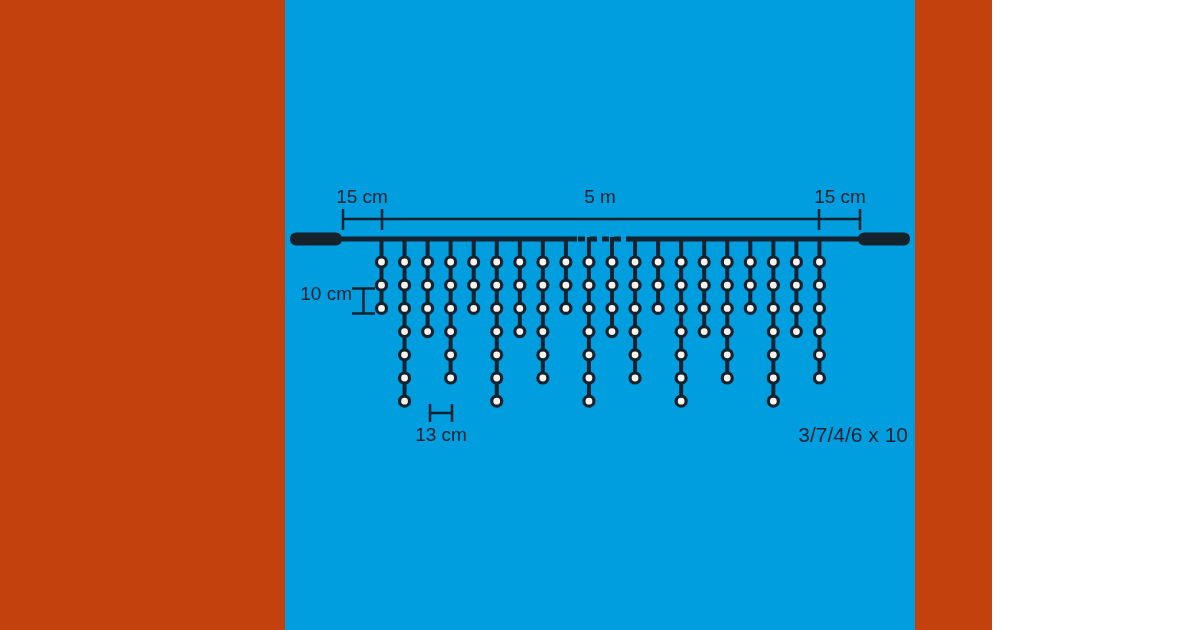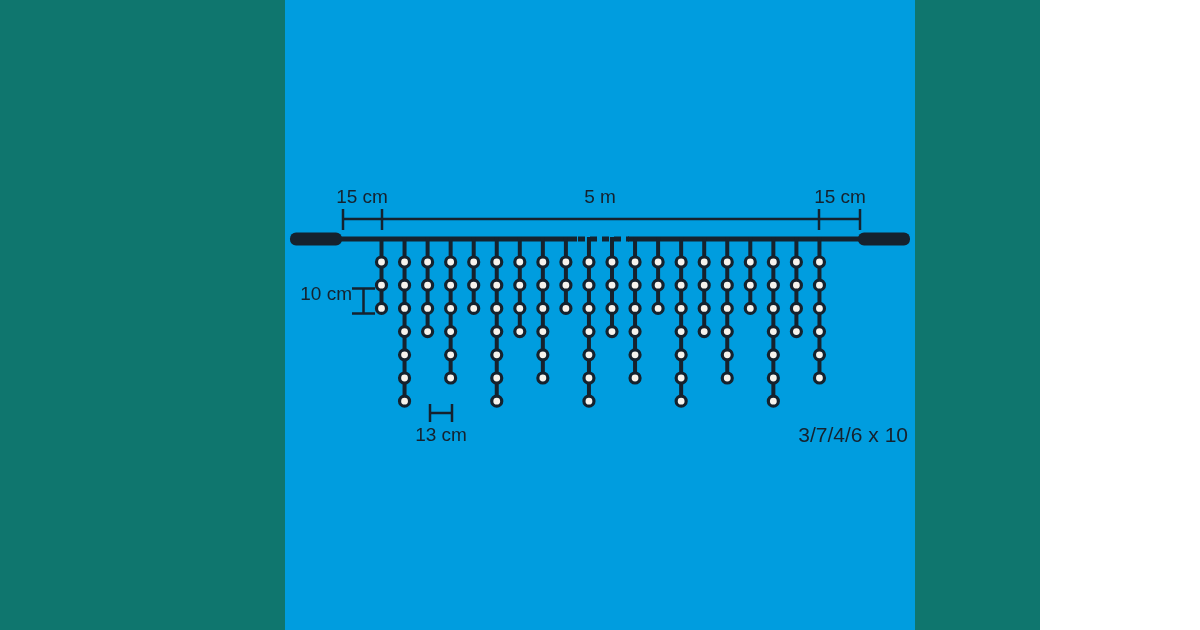--- a/index.html
+++ b/index.html
@@ -1,17 +1,17 @@
 <!DOCTYPE html>
 <html><head>
 <meta charset="utf-8">
 <style>
   html,body{margin:0;padding:0;background:#ffffff;}
-  .canvas{position:relative;width:992px;height:630px;background:#0f766e;overflow:hidden;
-          font-family:"Liberation Sans", sans-serif;padding-left:48px;}
+  .canvas{position:relative;width:992px;height:630px;background:#c2410c;overflow:hidden;
+          font-family:"Liberation Sans", sans-serif;}
   svg{position:absolute;left:0;top:0;display:block;}
   .dim-label{font-family:"Liberation Sans", sans-serif;font-size:19px;fill:#15222E;}
   .dim-label-mid{text-anchor:middle;}
   .dim-label-end{text-anchor:end;}
   .pattern-label{font-family:"Liberation Sans", sans-serif;font-size:21px;fill:#15222E;text-anchor:end;}
   .ink-line{stroke:#15222E;}
 </style>
 </head>
 <body>
 

